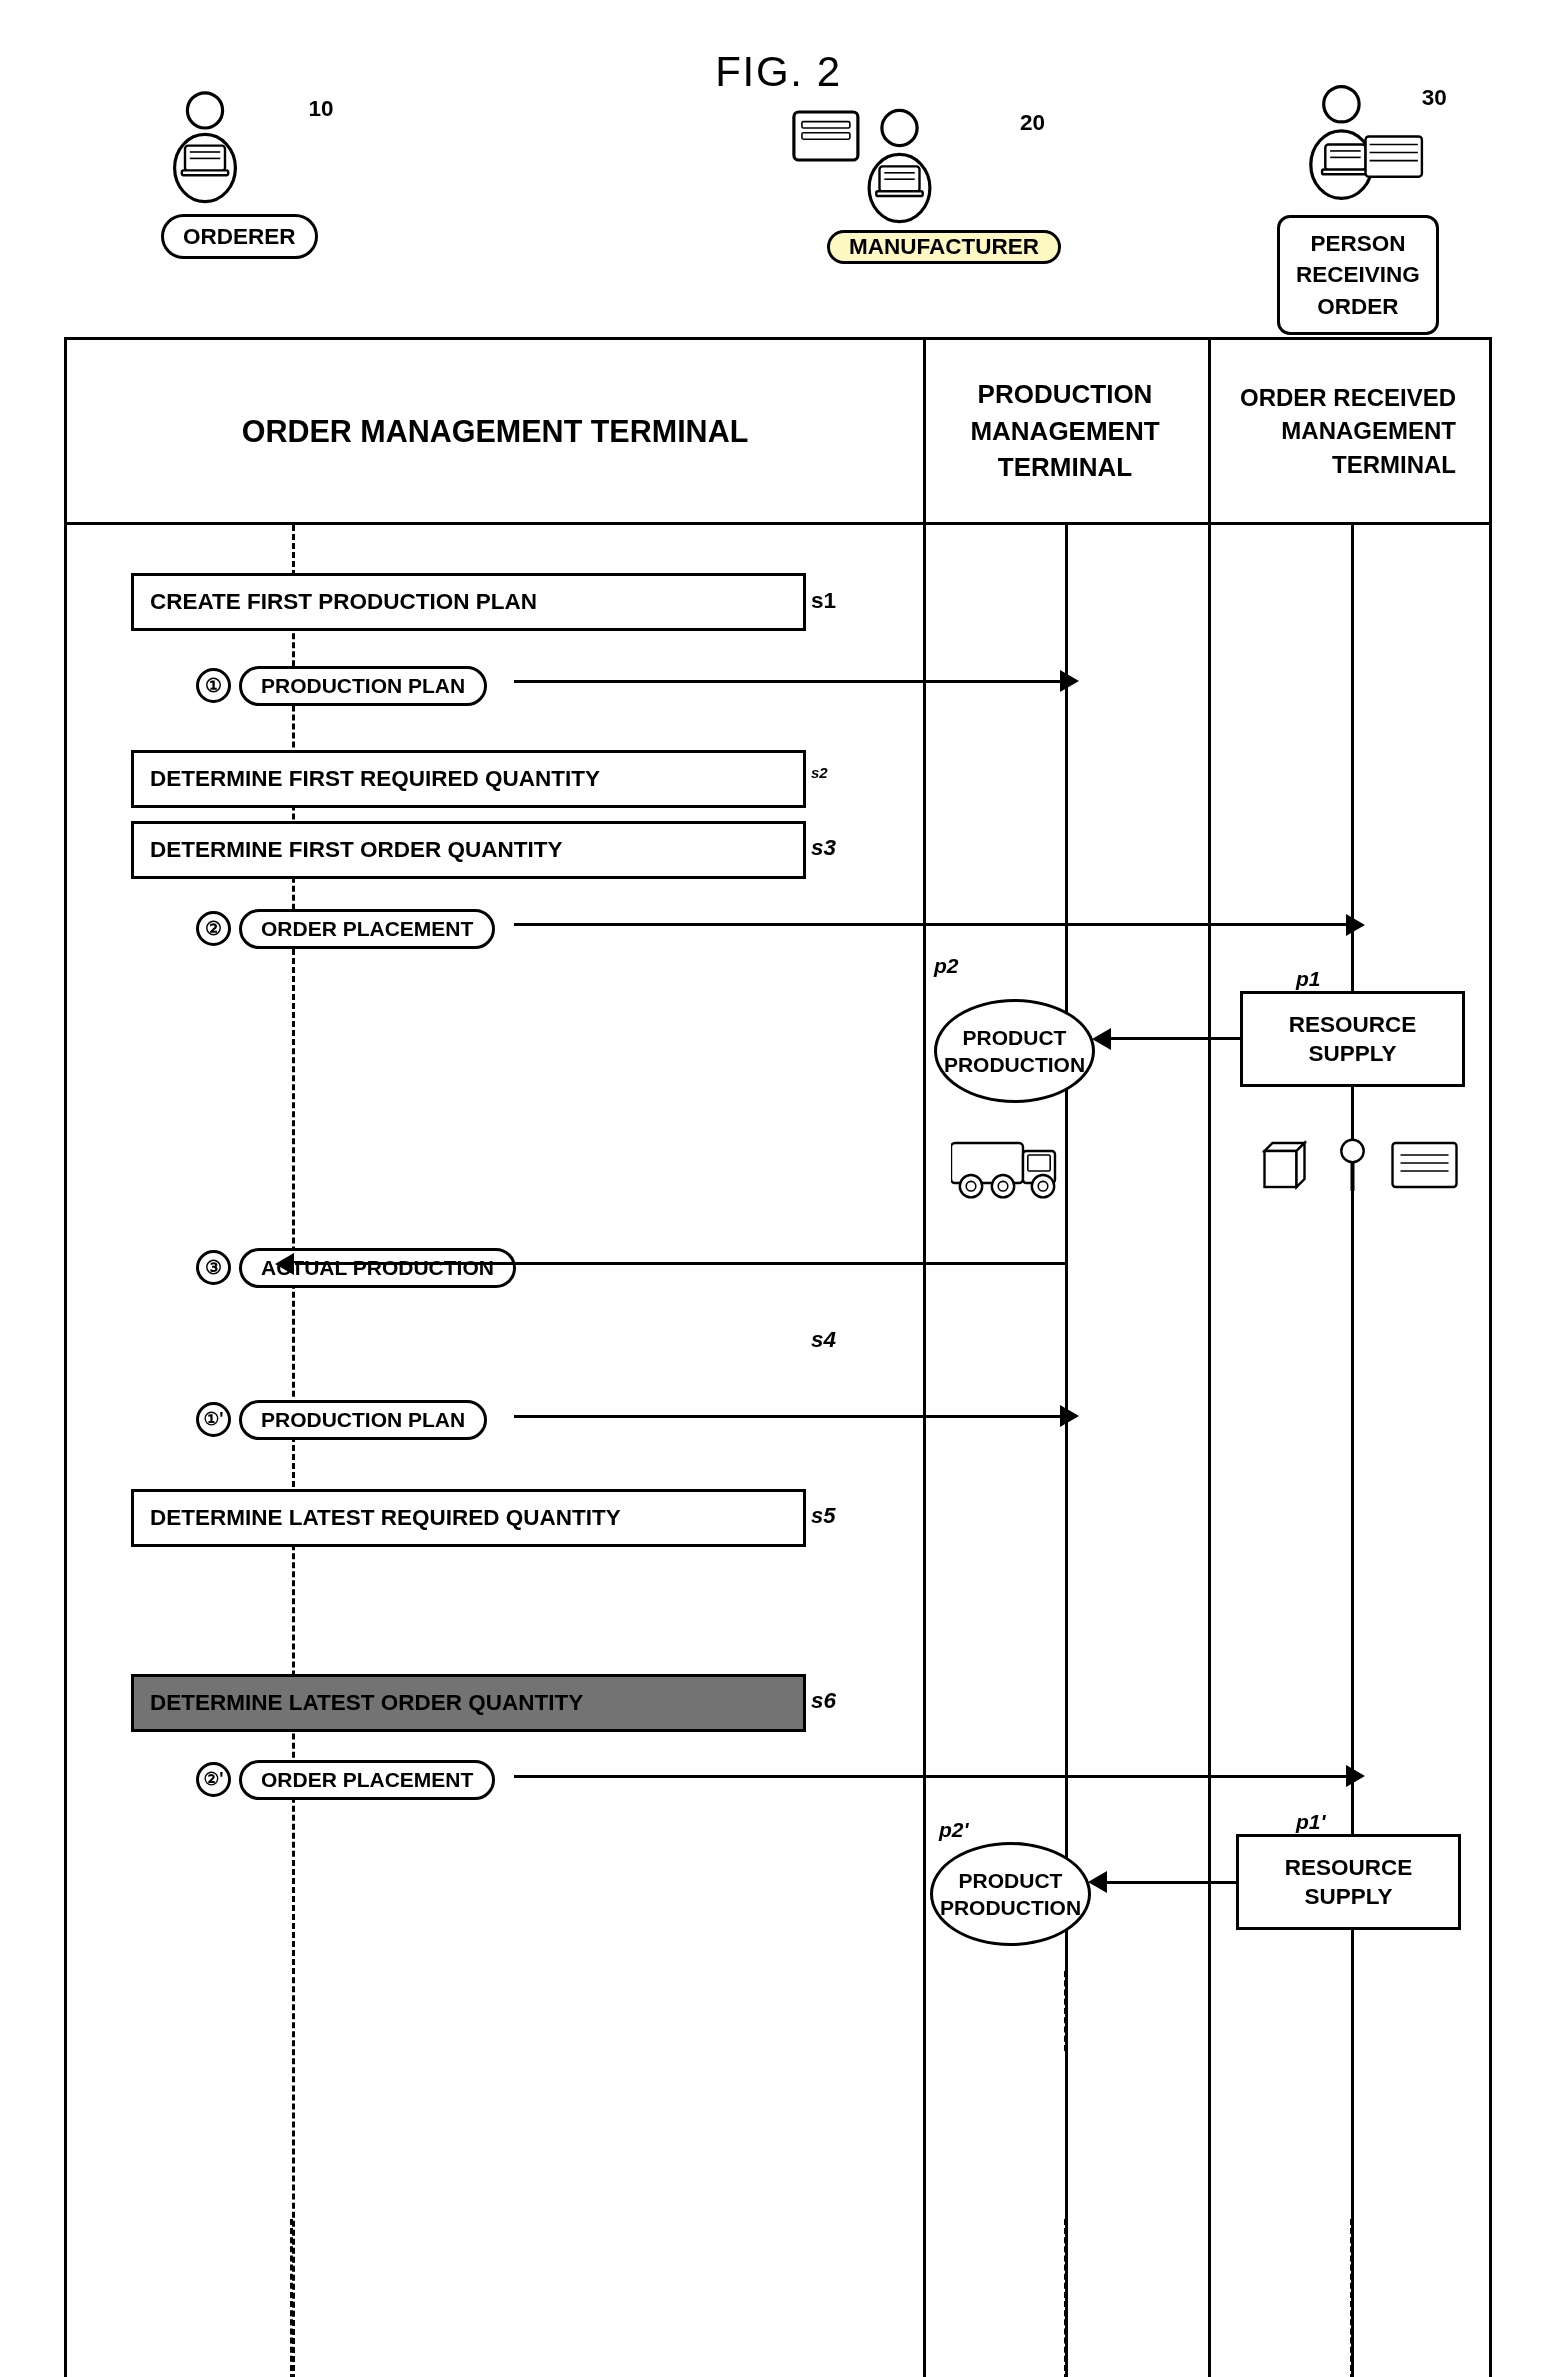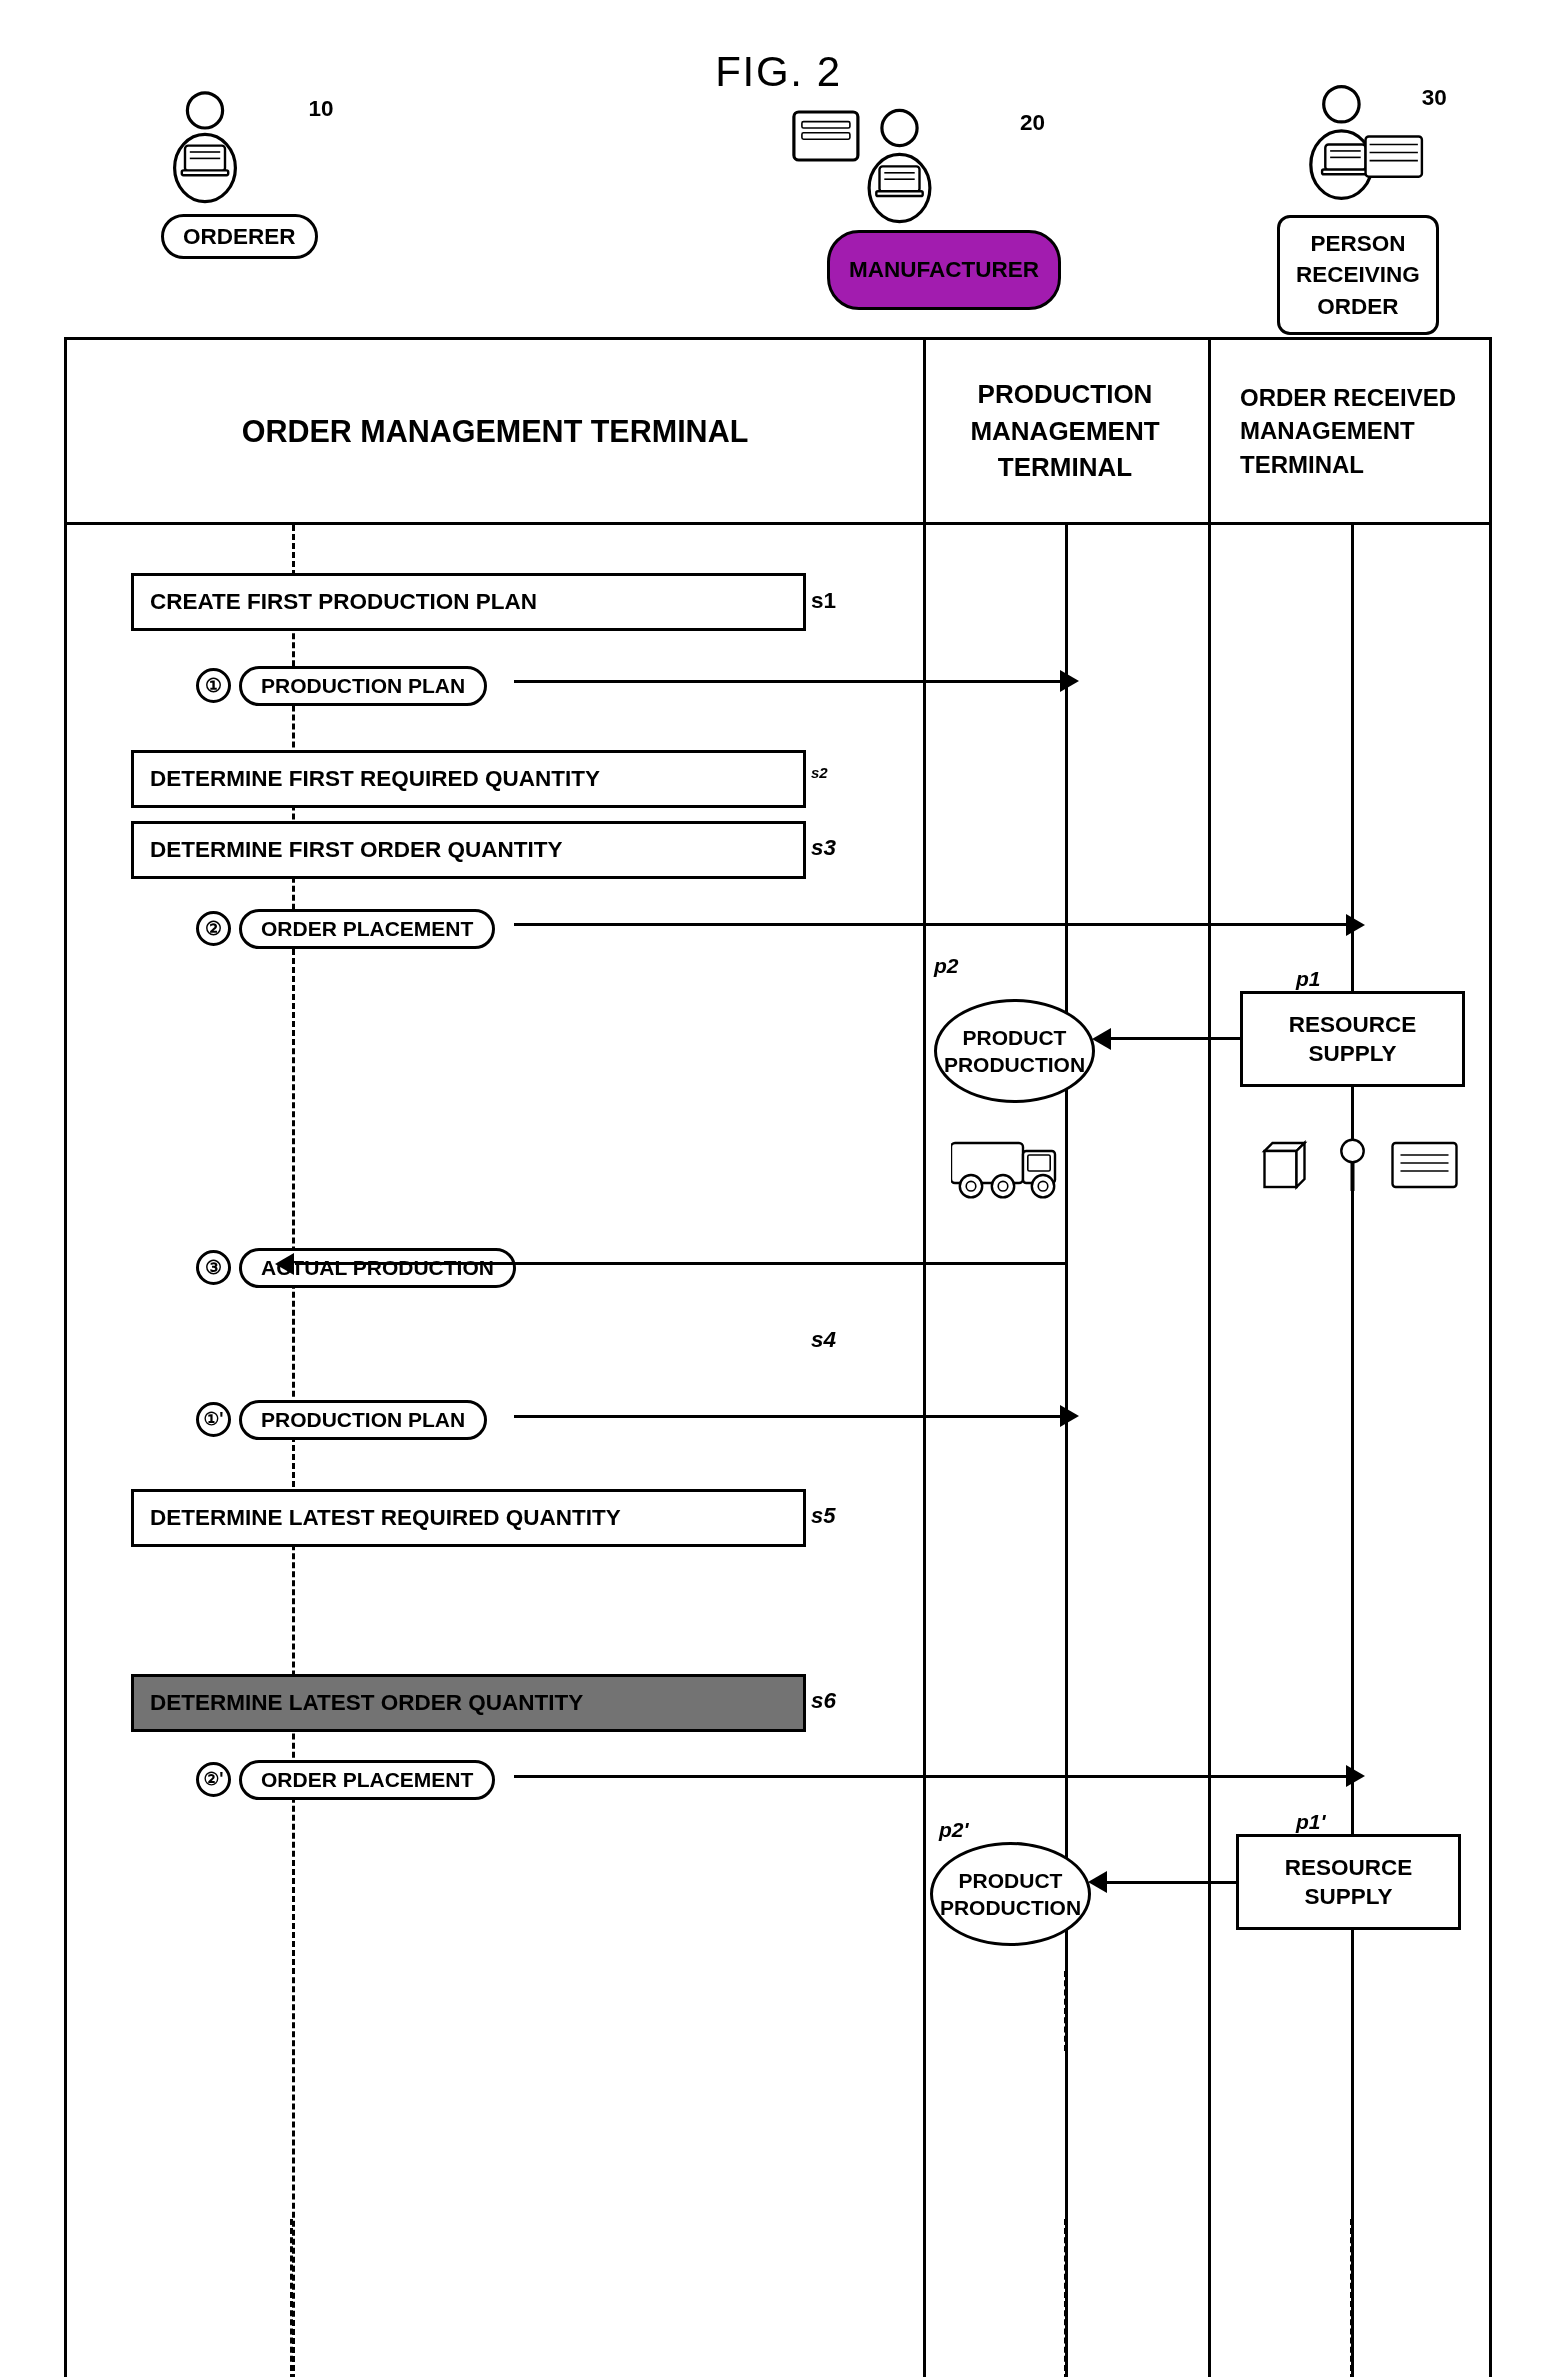--- a/index.html
+++ b/index.html
@@ -74,21 +74,21 @@
       <circle cx="140" cy="30" r="22" stroke="#000" stroke-width="4" fill="#fff"></circle>
 
       <ellipse cx="140" cy="105" rx="38" ry="42" stroke="#000" stroke-width="4" fill="#fff"></ellipse>
 
       <rect x="115" y="78" width="50" height="32" rx="4" stroke="#000" stroke-width="3" fill="#fff"></rect>
       <rect x="111" y="109" width="58" height="6" rx="2" stroke="#000" stroke-width="3" fill="#fff"></rect>
       <line x1="121" y1="86" x2="159" y2="86" stroke="#000" stroke-width="2"></line>
       <line x1="121" y1="94" x2="159" y2="94" stroke="#000" stroke-width="2"></line>
     </svg>
     <div style="position:absolute; top:6.4px; right:16px; font-size:22.5px; font-weight:bold;">20</div>
-    <div style="border:3.2px solid #000; border-radius:32px; padding:24px 19px; font-size:22.5px; font-weight:bold; background:#a21caf; white-space:nowrap; margin-top:3.2px; text-align:center; margin-left:40px;">MANUFACTURER</div>
+    <div style="border:3.2px solid #000; border-radius:32px; padding:1px 19px; font-size:22.5px; font-weight:bold; background:#fef9c3; white-space:nowrap; margin-top:3.2px; text-align:center; margin-left:40px;">MANUFACTURER</div>
   </div>
 
   <div style="position:absolute; top:80px; left:1277px;">
     <svg width="161" height="129" viewBox="0 0 200 160">
 
       <circle cx="80" cy="30" r="22" stroke="#000" stroke-width="4" fill="#fff"></circle>
 
       <ellipse cx="80" cy="105" rx="38" ry="42" stroke="#000" stroke-width="4" fill="#fff"></ellipse>
 
       <rect x="60" y="80" width="50" height="32" rx="4" stroke="#000" stroke-width="3" fill="#fff"></rect>
@@ -110,21 +110,21 @@
     <div style="position:absolute; top:0; bottom:0; left:856px; width:3.2px; background:#000;"></div>
 
     <div style="position:absolute; top:0; bottom:0; left:1141px; width:3.2px; background:#000;"></div>
 
     <div style="border-bottom:3.2px solid #000; height:185px; display:flex; position:relative;">
 
       <div style="width:856px; display:flex; align-items:center; justify-content:center; font-size:30.5px; font-weight:bold; text-align:center; padding:8px;">ORDER  MANAGEMENT  TERMINAL</div>
 
       <div style="width:284px; display:flex; align-items:center; justify-content:center; font-size:26px; font-weight:bold; text-align:center; padding:8px; line-height:1.4;">PRODUCTION<br>MANAGEMENT<br>TERMINAL</div>
 
-      <div style="flex:1; display:flex; align-items:center; justify-content:center; font-size:24px; font-weight:bold; text-align:left; padding:8px; line-height:1.4;">ORDER RECEIVED<br>MANAGEMENT<br>TERMINAL</div>
+      <div style="flex:1; display:flex; align-items:center; justify-content:center; font-size:24px; font-weight:bold; text-align:right; padding:8px; line-height:1.4;">ORDER RECEIVED<br>MANAGEMENT<br>TERMINAL</div>
     </div>
 
     <div style="position:relative; height:1855px;">
 
       <div style="position:absolute; top:0; left:225px; width:3.2px; height:100%; border-left:3.2px dashed #000; background:transparent;"></div>
 
       <div style="position:absolute; top:0; left:998px; width:3.2px; height:100%; background:#000;"></div>
 
       <div style="position:absolute; top:0; left:1284px; width:3.2px; height:100%; background:#000;"></div>
 

